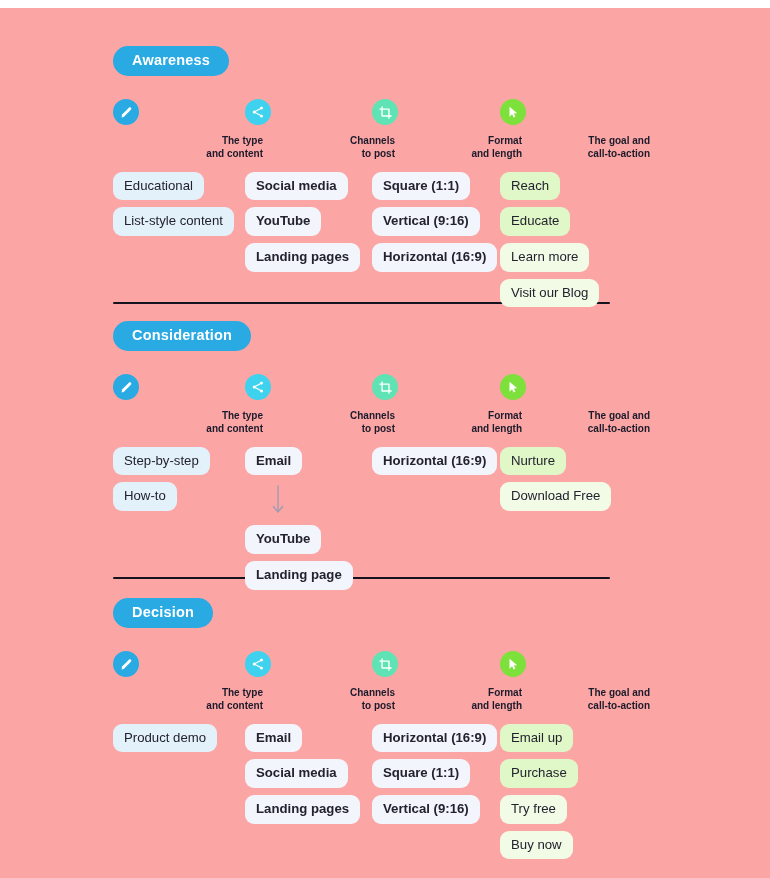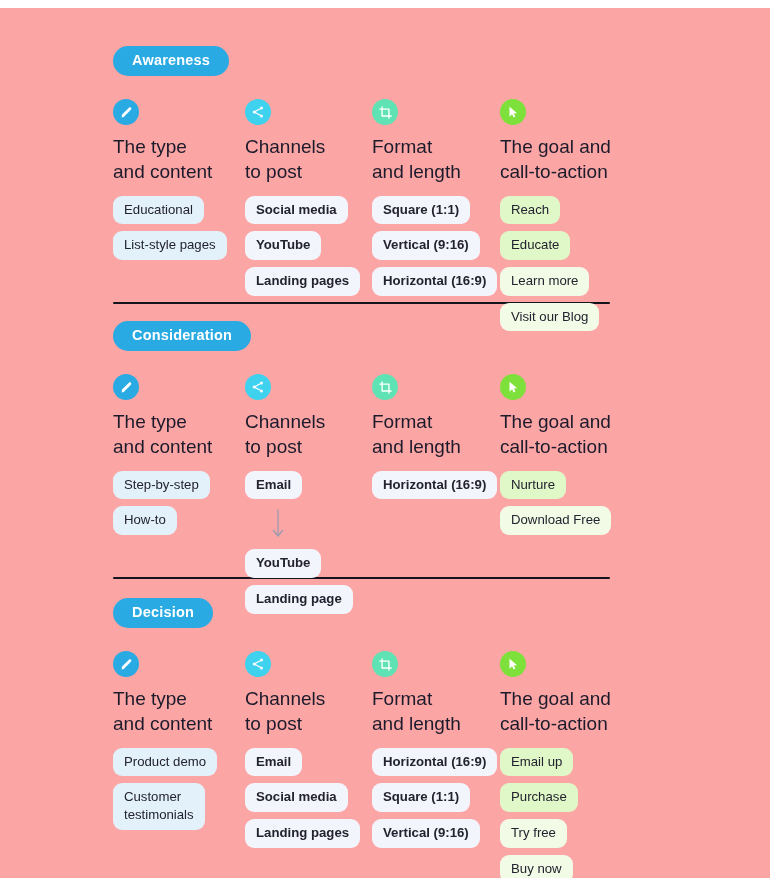--- a/index.html
+++ b/index.html
@@ -51,26 +51,27 @@
     width: 26px;
     height: 26px;
     border-radius: 50%;
     display: flex;
     align-items: center;
     justify-content: center;
     margin-bottom: 9px;
   }
   .col-icon svg { display: block; }
   .col-title {
-    font-size: 19px;
-    font-weight: normal;
+    font-size: 10px;
+    font-weight: bold;
     color: #1b1b2b;
     line-height: 1.33;
     white-space: pre-line;
     margin-bottom: 11px;
+    text-align: right;
   }
   .tags {
     display: flex;
     flex-direction: column;
     align-items: flex-start;
     gap: 7px;
   }
   .tag {
     font-size: 13.2px;
     color: #23232f;
@@ -114,21 +115,21 @@
       <div class="col" style="top: 91px; left: 113px;">
         <div class="col-icon" style="background: rgb(41, 170, 227);">
           <svg width="15" height="15" viewBox="0 0 24 24" fill="#fff">
             <path d="M4.2 19.8 L7.6 19.0 L19.0 7.6 C19.9 6.7 19.9 5.3 19.0 4.4 C18.1 3.5 16.7 3.5 15.8 4.4 L4.9 15.3 Z"></path>
           </svg>
         </div>
         <div class="col-title">The type
 and content</div>
         <div class="tags">
           <div class="tag blue-strong">Educational</div>
-          <div class="tag blue-strong">List-style pages</div>
+          <div class="tag blue-strong">List-style content</div>
         </div>
       </div>
       <div class="col" style="top: 91px; left: 245px;">
         <div class="col-icon" style="background: rgb(62, 210, 239);">
           <svg width="14" height="14" viewBox="0 0 24 24" fill="none" stroke="#fff" stroke-width="2" stroke-linecap="round">
             <circle cx="18" cy="5" r="2.6" fill="#fff" stroke="none"></circle>
             <circle cx="18" cy="19" r="2.6" fill="#fff" stroke="none"></circle>
             <circle cx="5.5" cy="12" r="2.6" fill="#fff" stroke="none"></circle>
             <line x1="7.7" y1="10.8" x2="15.8" y2="6.3"></line>
             <line x1="7.7" y1="13.2" x2="15.8" y2="17.7"></line>
@@ -240,22 +241,20 @@
       <div class="col" style="top: 643px; left: 113px;">
         <div class="col-icon" style="background: rgb(41, 170, 227);">
           <svg width="15" height="15" viewBox="0 0 24 24" fill="#fff">
             <path d="M4.2 19.8 L7.6 19.0 L19.0 7.6 C19.9 6.7 19.9 5.3 19.0 4.4 C18.1 3.5 16.7 3.5 15.8 4.4 L4.9 15.3 Z"></path>
           </svg>
         </div>
         <div class="col-title">The type
 and content</div>
         <div class="tags">
           <div class="tag blue-strong">Product demo</div>
-          <div class="tag blue-strong">Customer
-testimonials</div>
         </div>
       </div>
       <div class="col" style="top: 643px; left: 245px;">
         <div class="col-icon" style="background: rgb(62, 210, 239);">
           <svg width="14" height="14" viewBox="0 0 24 24" fill="none" stroke="#fff" stroke-width="2" stroke-linecap="round">
             <circle cx="18" cy="5" r="2.6" fill="#fff" stroke="none"></circle>
             <circle cx="18" cy="19" r="2.6" fill="#fff" stroke="none"></circle>
             <circle cx="5.5" cy="12" r="2.6" fill="#fff" stroke="none"></circle>
             <line x1="7.7" y1="10.8" x2="15.8" y2="6.3"></line>
             <line x1="7.7" y1="13.2" x2="15.8" y2="17.7"></line>

